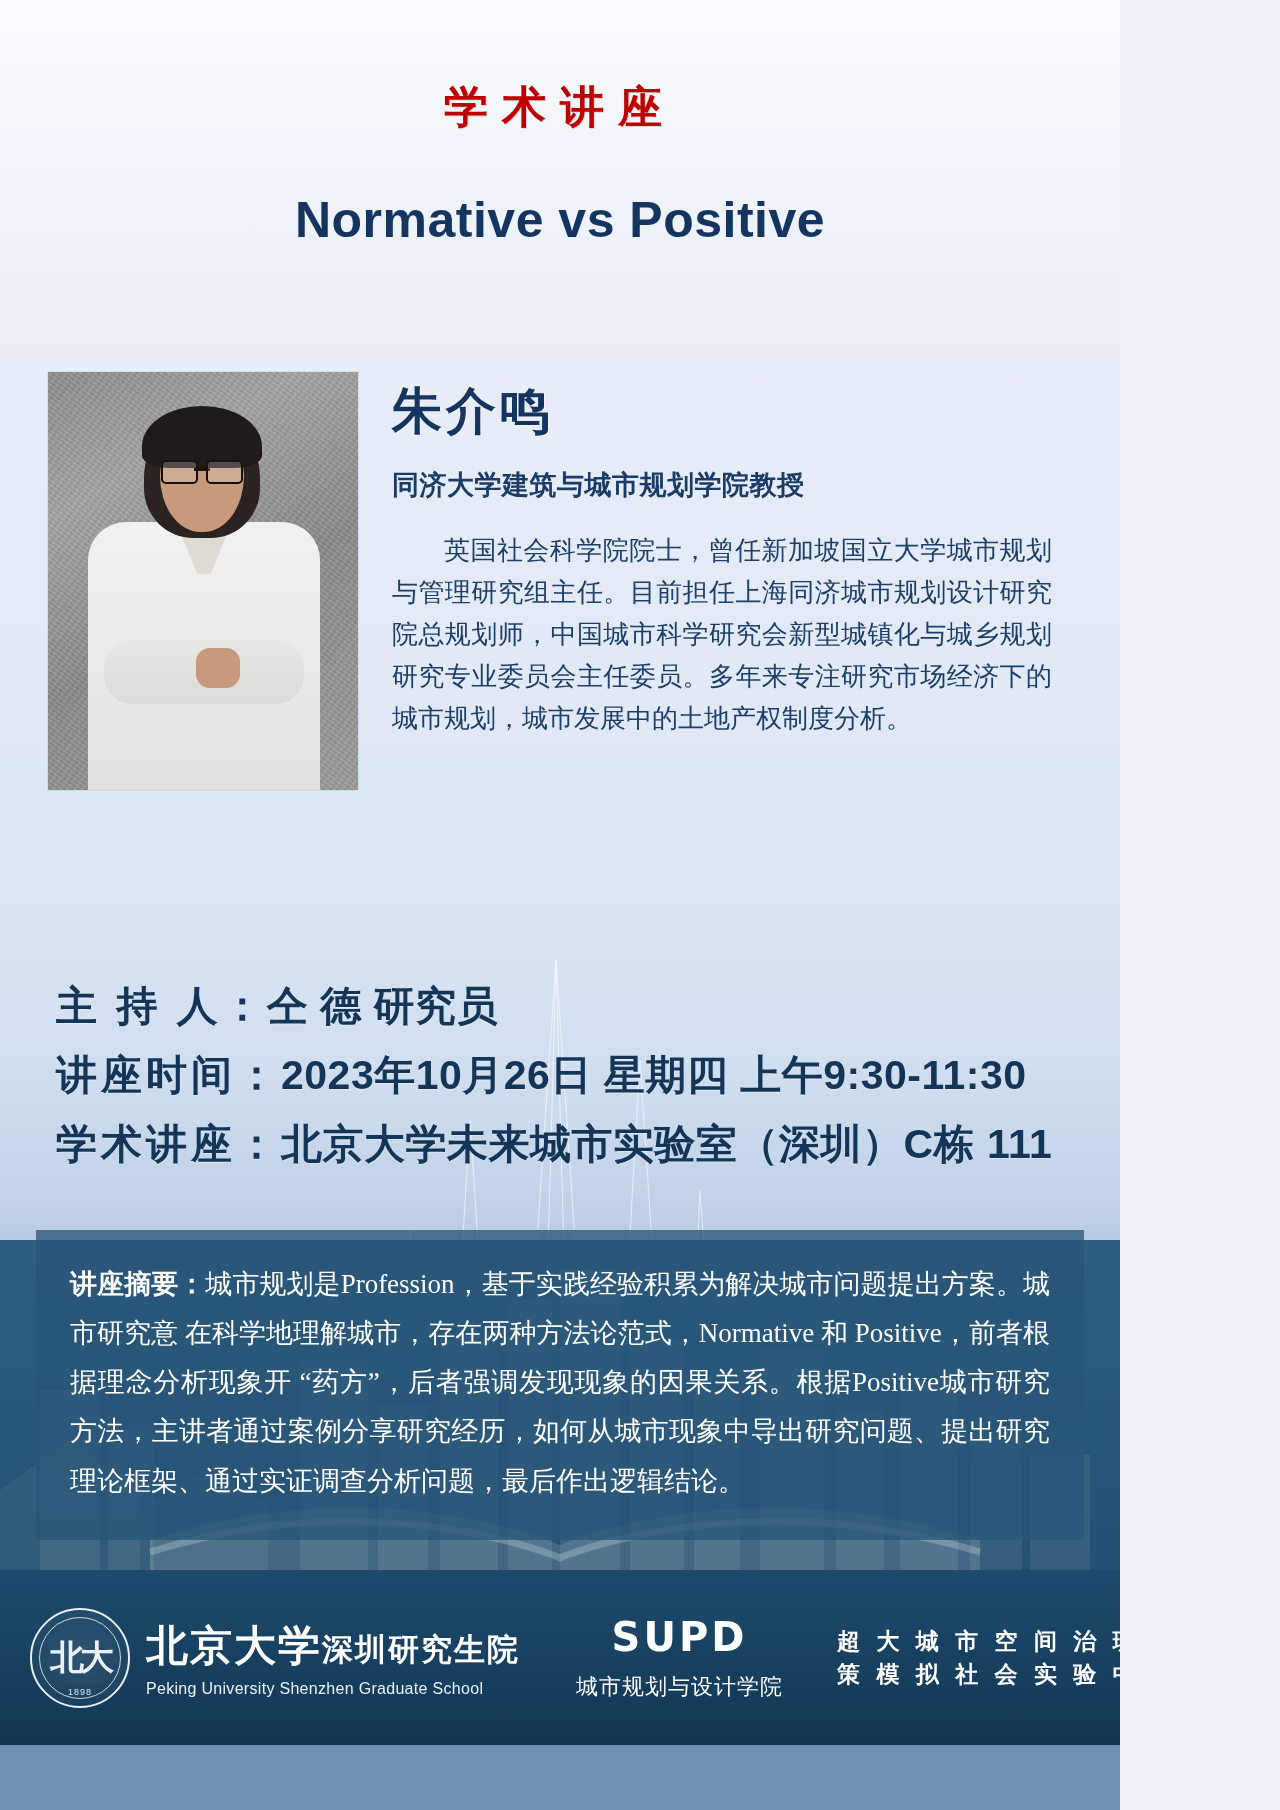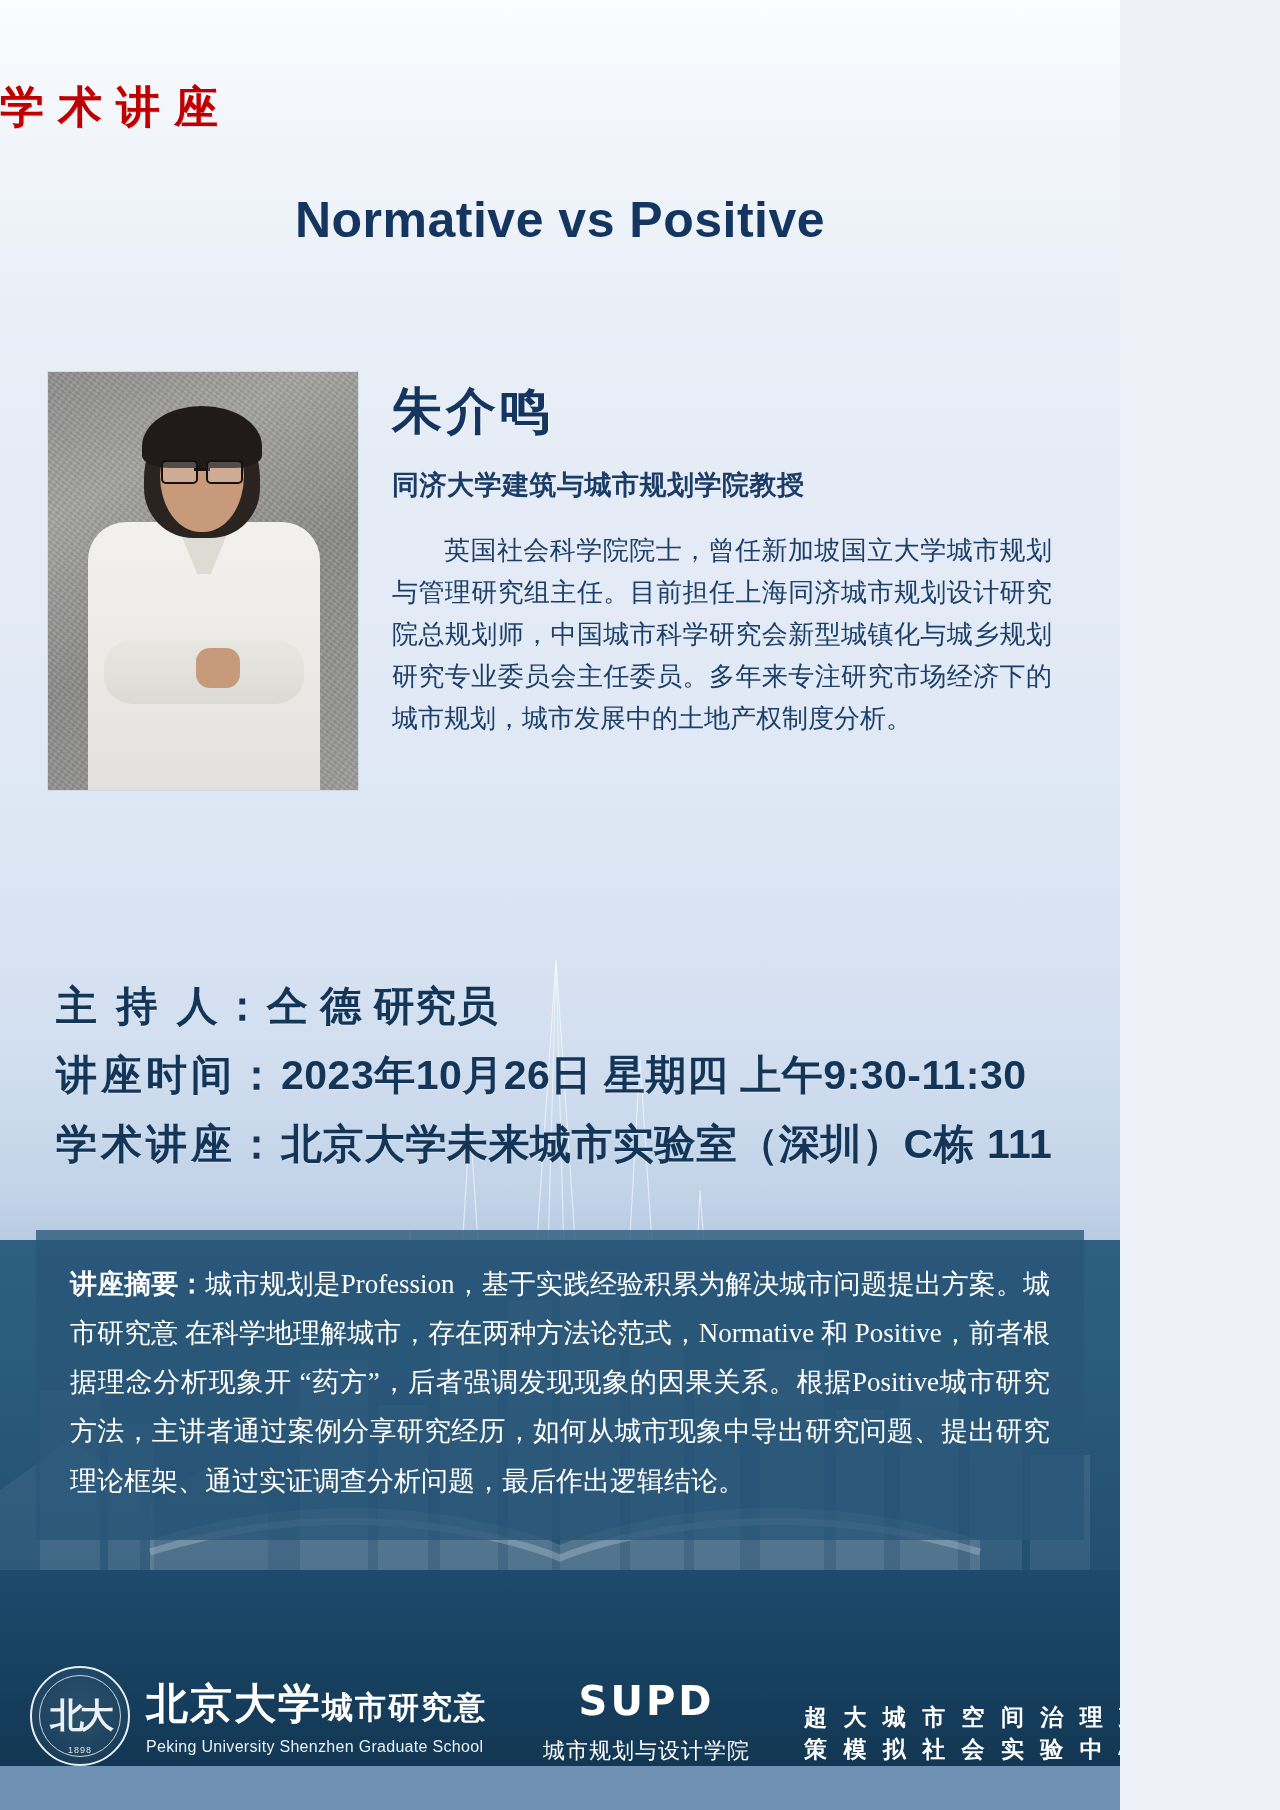--- a/index.html
+++ b/index.html
@@ -30,21 +30,21 @@
     background:linear-gradient(180deg,#2e5f80 0%,#2a5a7c 40%,#234f70 100%);
   }
   .bottomskyline{
     position:absolute; left:0; right:0; top:1240px; height:330px; overflow:hidden;
   }
   .bottomskyline svg{display:block;width:100%;height:100%;}
 
   
   .kicker{
     position:absolute; top:78px; left:0; right:0;
-    text-align:left;
+    text-align:center;
     font-size:44px; font-weight:bold; letter-spacing:14px;
     color:#c00000;
     text-shadow:1px 1px 0 rgba(0,0,0,.12);
   }
   .title{
     position:absolute; top:178px; left:0; right:0;
     text-align:center;
     color:#14355f;
     font-weight:bold;
     line-height:1.28;
@@ -148,23 +148,23 @@
     color:#ffffff;
   }
   .ab-text{
     font-size:27px; line-height:1.82; text-align:justify;
     font-family:Liberation Serif, serif;
   }
   .ab-text b{font-weight:bold;}
 
   
   .footer{
-    position:absolute; left:0; right:0; top:1570px; height:196px;
+    position:absolute; left:0; right:0; top:1570px; height:175px;
     background:linear-gradient(180deg,#1e4a6b 0%,#17405f 55%,#123753 100%);
-    display:flex; align-items:flex-end;
+    display:flex; align-items:center;
   }
   .f-left{display:flex;align-items:center;margin-left:30px;}
   .seal{
     width:96px;height:96px;border-radius:50%;
     border:2.5px solid #e8eef5; position:relative; flex:0 0 auto;
     background:radial-gradient(circle at 50% 50%, rgba(255,255,255,.1), rgba(255,255,255,0));
   }
   .seal:after{
     content:""; position:absolute; inset:7px; border-radius:50%;
     border:1.5px solid rgba(232,238,245,.85);
@@ -296,21 +296,21 @@
     <div class="ab-text"><b>讲座摘要：</b><span>城市规划是Profession，基于实践经验积累为解决城市问题提出方案。城市研究意 在科学地理解城市，存在两种方法论范式，Normative 和 Positive，前者根据理念分析现象开 “药方”，后者强调发现现象的因果关系。根据Positive城市研究方法，主讲者通过案例分享研究经历，如何从城市现象中导出研究问题、提出研究理论框架、通过实证调查分析问题，最后作出逻辑结论。</span></div>
   </div>
 
   <div class="footer">
     <div class="f-left">
       <div class="seal">
         <div class="glyph">北大</div>
         <div class="yr">1898</div>
       </div>
       <div class="f-pku">
-        <div class="cn"><span>北京大学</span><span class="small">城市研究意</span></div>
+        <div class="cn"><span>北京大学</span><span class="small">深圳研究生院</span></div>
         <div class="en">Peking University Shenzhen Graduate School</div>
       </div>
     </div>
     <div class="f-mid">
       <div class="supd">SUPD</div>
       <div class="sub">城市规划与设计学院</div>
     </div>
     <div class="f-right">
       <div>超 大 城 市 空 间 治 理 政</div>
       <div>策 模 拟 社 会 实 验 中 心</div>

